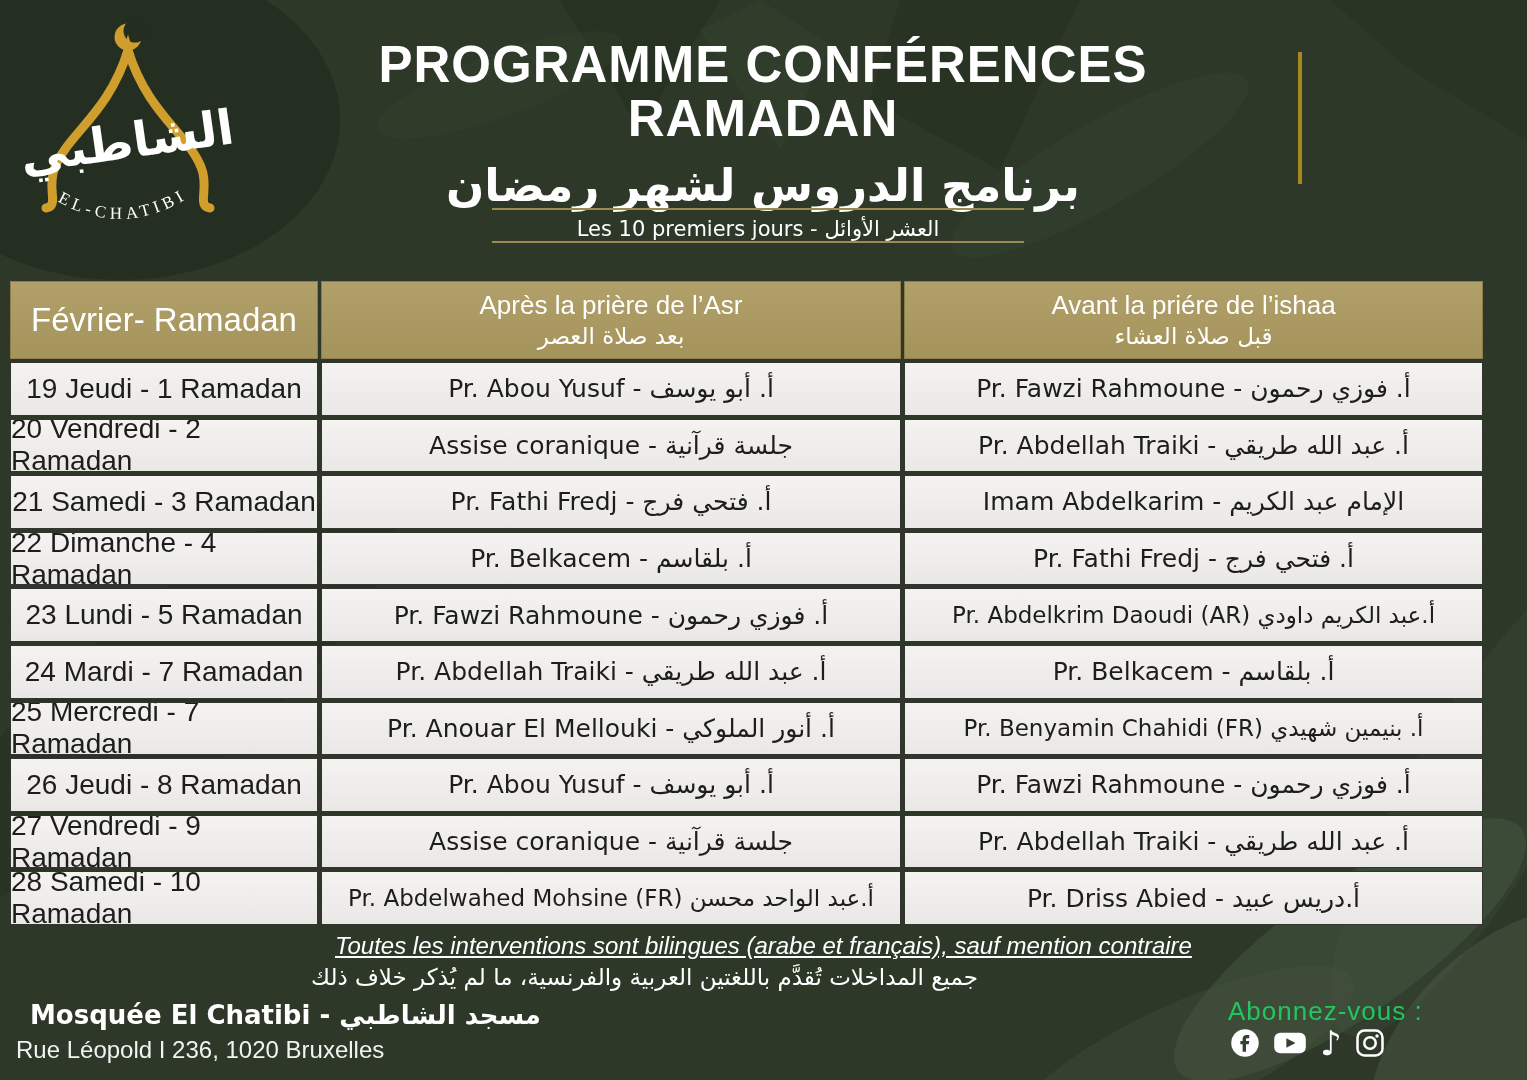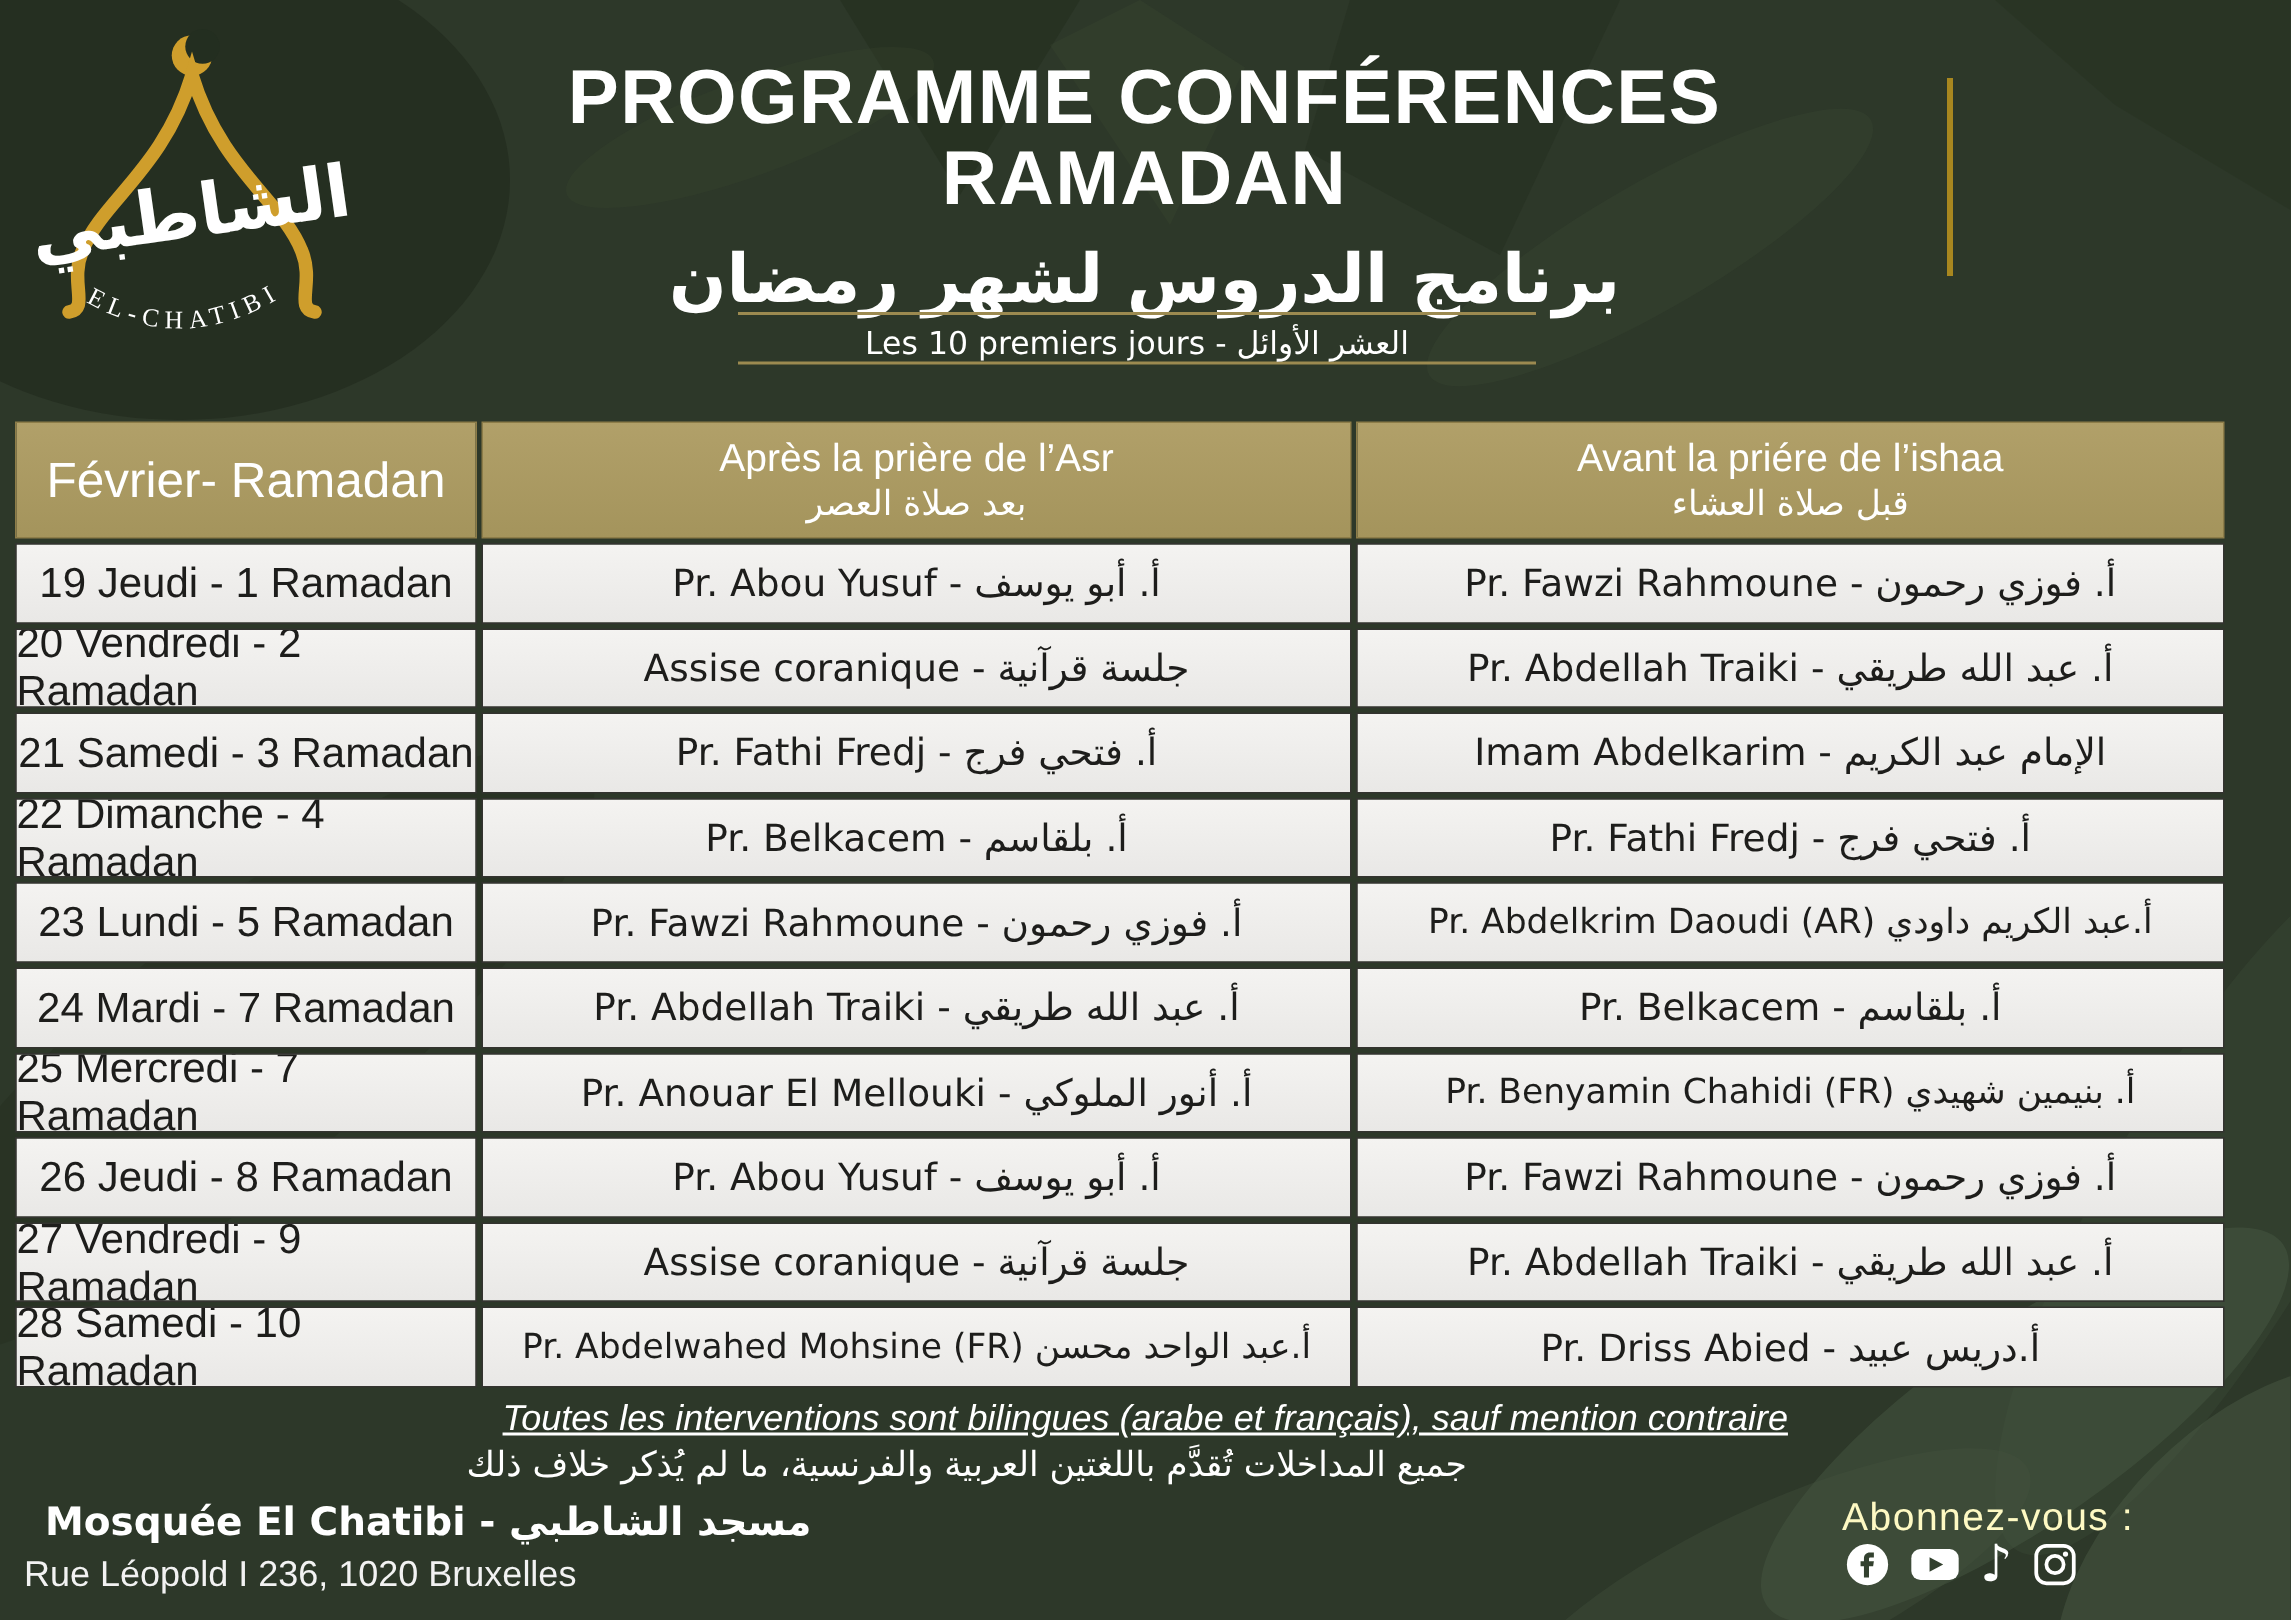--- a/index.html
+++ b/index.html
@@ -52,21 +52,21 @@
   .cell.sz-sm{font-size:23px;}
 
   
   .note-fr{position:absolute;left:0;top:932px;width:1527px;text-align:center;
     color:#fff;font-style:italic;font-size:24px;font-family:"Liberation Sans",sans-serif;text-decoration:underline;}
   .note-ar{position:absolute;left:0;top:964px;width:1289px;text-align:center;
     color:#fff;font-family:"DejaVu Sans",sans-serif;font-size:23px;direction:rtl;}
   .mosque-name{position:absolute;left:30px;top:1000px;color:#fff;font-weight:bold;
     font-family:"DejaVu Sans",sans-serif;font-size:26px;}
   .mosque-addr{position:absolute;left:16px;top:1036px;color:#f2f2f2;font-size:24px;}
-  .subscribe{position:absolute;left:1228px;top:996px;color:#fef9c3;font-size:26px;letter-spacing:1px;}
+  .subscribe{position:absolute;left:1228px;top:996px;color:#22c55e;font-size:26px;letter-spacing:1px;}
   .social-row{position:absolute;left:1230px;top:1028px;display:flex;align-items:center;gap:13px;}
   .social-row svg{display:block;}
   .tiktok-glyph{color:#fff;font-family:"DejaVu Sans",sans-serif;font-size:34px;line-height:30px;font-weight:bold;}
 </style>
 </head>
 <body>
 
 <svg class="bg-layer" width="1527" height="1080" viewBox="0 0 1527 1080">
   <rect x="0" y="0" width="1527" height="1080" fill="#2d3829"></rect>
   <polygon points="560,0 720,0 640,130" fill="#222d1e" opacity="0.55"></polygon>

